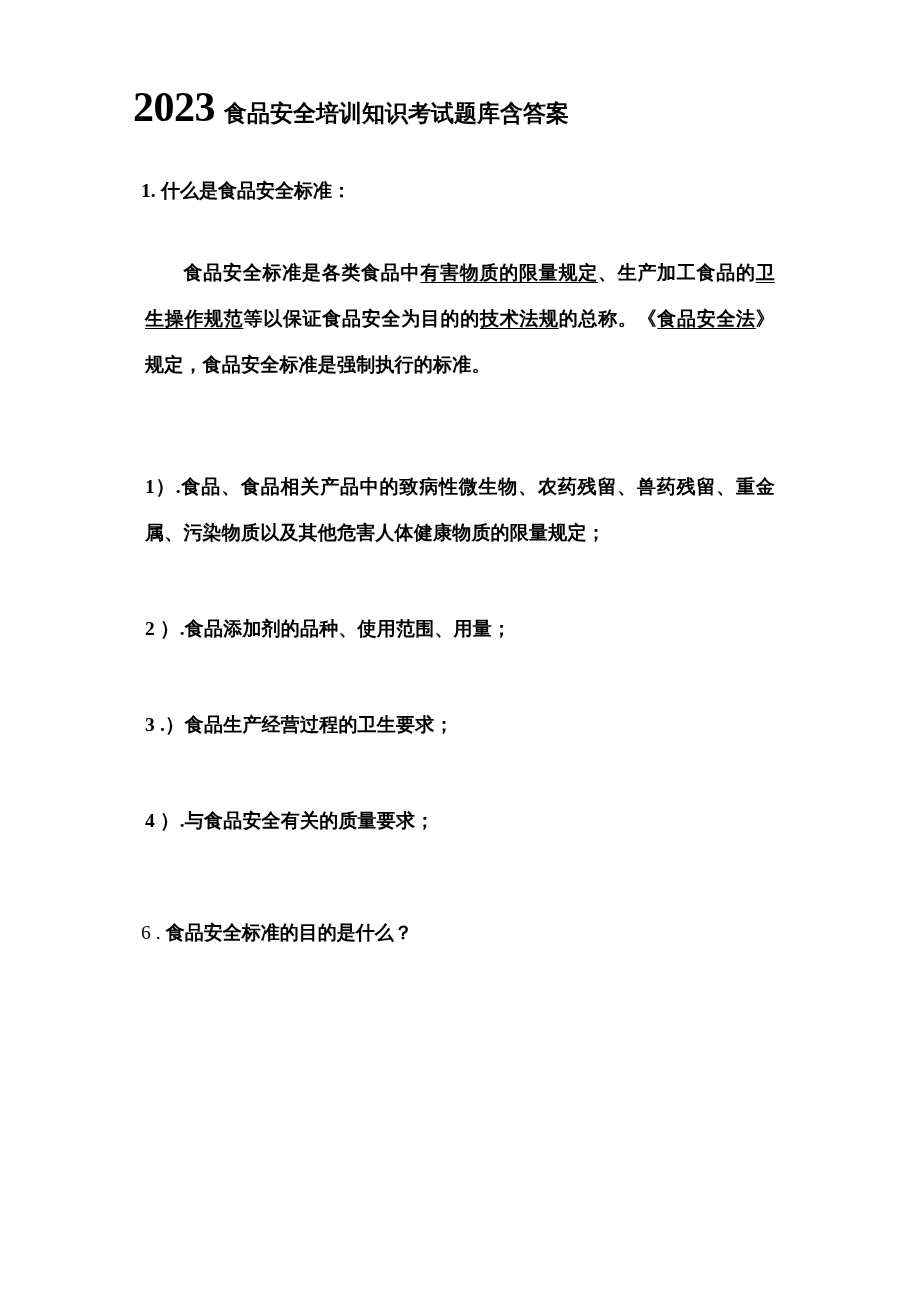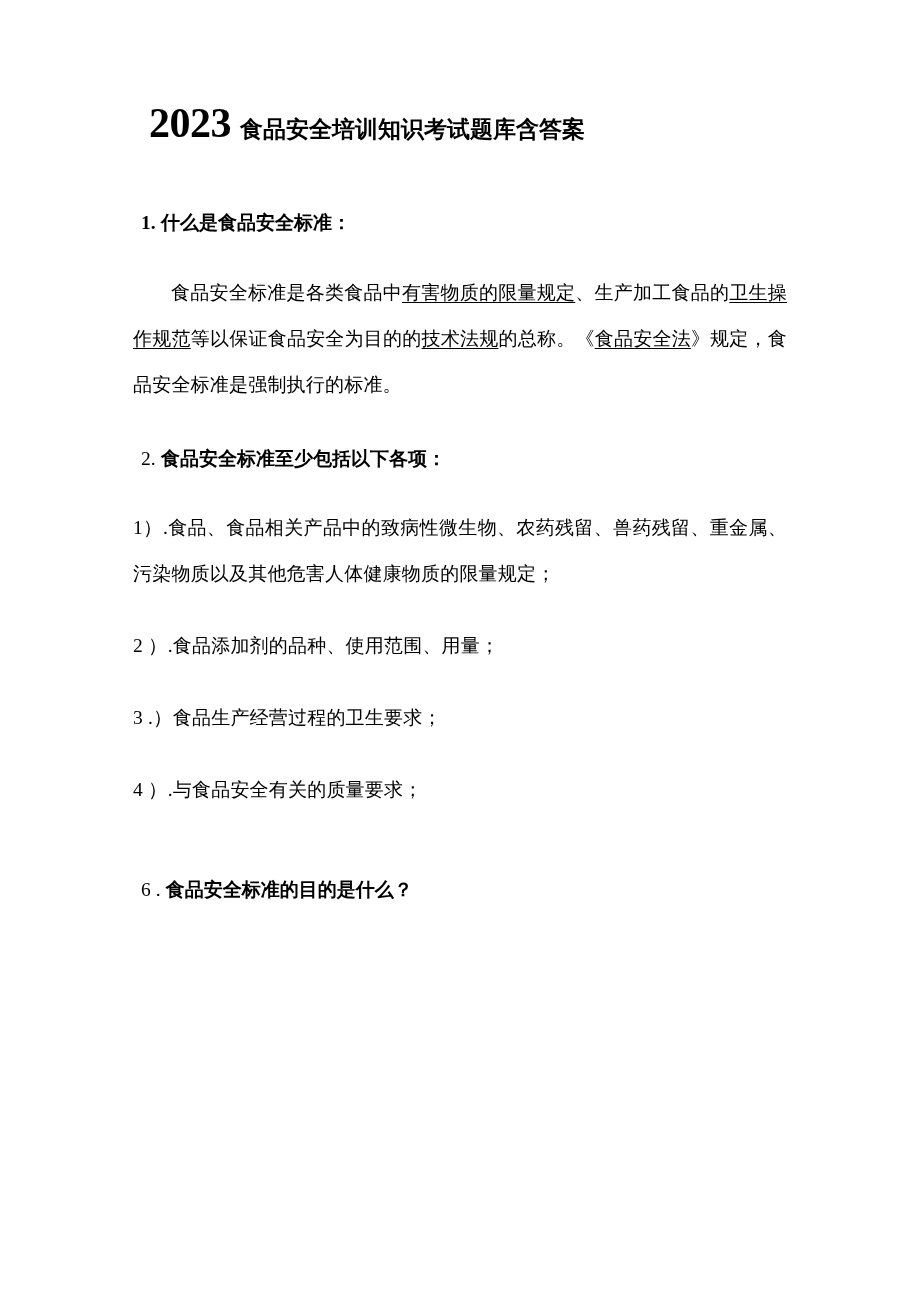--- a/index.html
+++ b/index.html
@@ -20,21 +20,21 @@
     position: relative;
     width: 920px;
     height: 1301px;
     background: #ffffff;
     box-sizing: border-box;
     padding: 0 133px 0 133px;
   }
 
   
   .doc-title {
-    margin: 16px;
+    margin: 0;
     padding-top: 86px;
     line-height: 1.0;
     white-space: nowrap;
   }
   .title-year {
     font-family: "Liberation Serif", "DejaVu Serif", serif;
     font-weight: 700;
     font-size: 42px;
     letter-spacing: -0.5px;
     vertical-align: baseline;
@@ -66,23 +66,23 @@
   }
   .q-heading .htext {
     font-family: "Liberation Sans", "DejaVu Sans", sans-serif;
     font-weight: 700;
   }
 
   
   .body-par {
     font-family: "Liberation Sans", "DejaVu Sans", sans-serif;
     font-size: 19px;
-    font-weight: 400;
+    font-weight: 700;
     line-height: 46px;
-    margin: 0;
+    margin: 12px;
     text-align: justify;
     text-justify: inter-ideograph;
     letter-spacing: 0.2px;
   }
   .body-par .num {
     font-family: "Liberation Serif", "DejaVu Serif", serif;
     font-size: 19.5px;
   }
   .body-par .indent2 {
     display: inline-block;
@@ -108,21 +108,20 @@
   <h1 class="doc-title">
     <span class="title-year">2023</span><span class="title-rest">食品安全培训知识考试题库含答案</span>
   </h1>
 
   <div id="content">
       <div class="gap-title"></div>
       <div class="q-heading"><span class="num bold-num">1.</span><span> </span><span class="htext">什么是食品安全标准：</span></div>
       <div class="gap-h-body"></div>
       <div class="body-par"><span class="indent2"></span><span>食品安全标准是各类食品中</span><span class="u">有害物质的限量规定</span><span>、生产加工食品的</span><span class="u">卫生操作规范</span><span>等以保证食品安全为目的的</span><span class="u">技术法规</span><span>的总称。《</span><span class="u">食品安全法</span><span>》规定，食品安全标准是强制执行的标准。</span></div>
       <div class="gap-sec"></div>
-      <div class="q-heading"><span class="num">2.</span><span> </span><span class="htext">食品安全标准至少包括以下各项：</span></div>
       <div class="gap-h-body"></div>
       <div class="body-par"><span class="num">1）.</span><span>食品、食品相关产品中的致病性微生物、农药残留、兽药残留、重金属、污染物质以及其他危害人体健康物质的限量规定；</span></div>
       <div class="gap-par"></div>
       <div class="body-par"><span class="num">2 ）.</span><span>食品添加剂的品种、使用范围、用量；</span></div>
       <div class="gap-par"></div>
       <div class="body-par"><span class="num">3 .）</span><span>食品生产经营过程的卫生要求；</span></div>
       <div class="gap-par"></div>
       <div class="body-par"><span class="num">4 ）.</span><span>与食品安全有关的质量要求；</span></div>
       <div class="gap-par"></div>
       <div class="gap-sec"></div>

